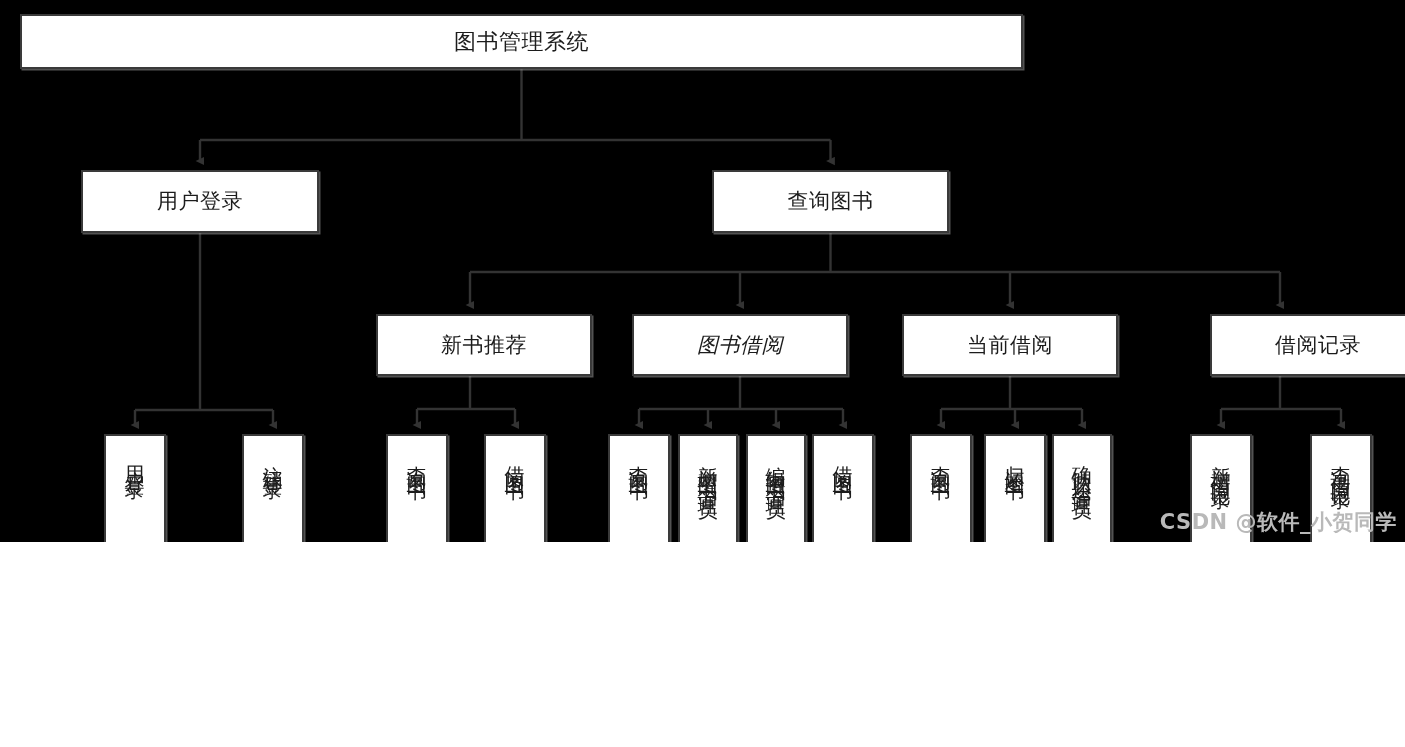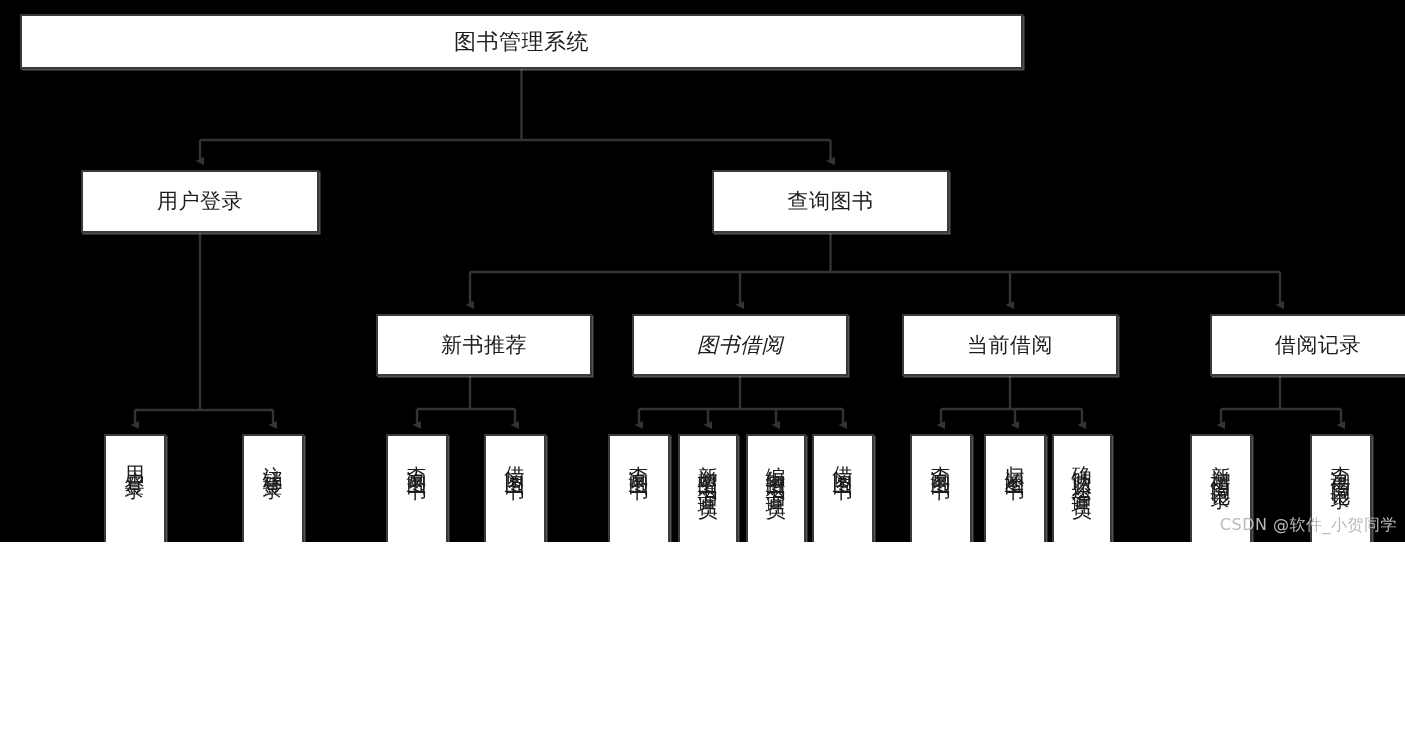--- a/index.html
+++ b/index.html
@@ -60,24 +60,25 @@
     font-size: 20px;
     letter-spacing: 5px;
     line-height: 1;
     white-space: nowrap;
   }
   
   #watermark {
     position: absolute;
     right: 8px;
     bottom: 6px;
-    font-size: 16px;
+    font-size: 21px;
     color: #b9b9b9;
     letter-spacing: 0.5px;
     white-space: nowrap;
+    font-weight: bold;
   }
 </style>
 </head>
 <body>
 
 <div id="canvas">
 
   <svg id="wires" viewBox="0 0 1405 747" xmlns="http://www.w3.org/2000/svg">
     <defs>
       <marker id="arrowhead" markerWidth="9" markerHeight="9" refX="4.2" refY="4.4" orient="auto" markerUnits="userSpaceOnUse">

